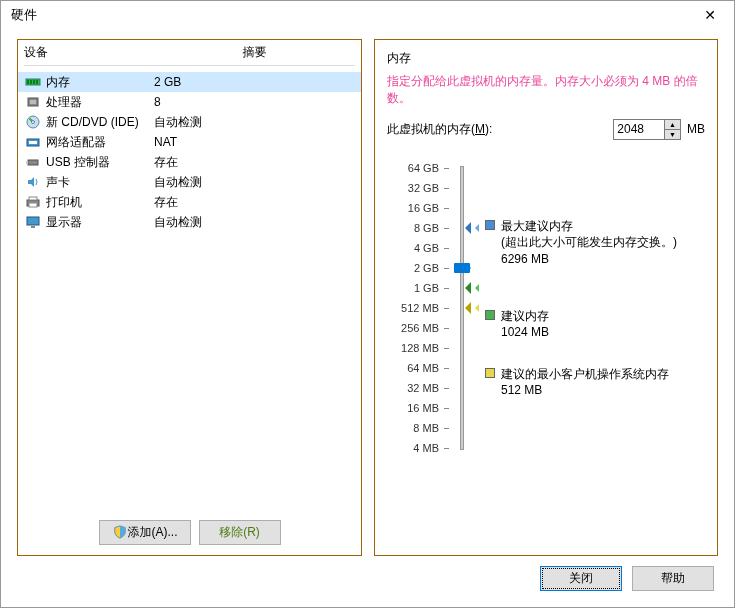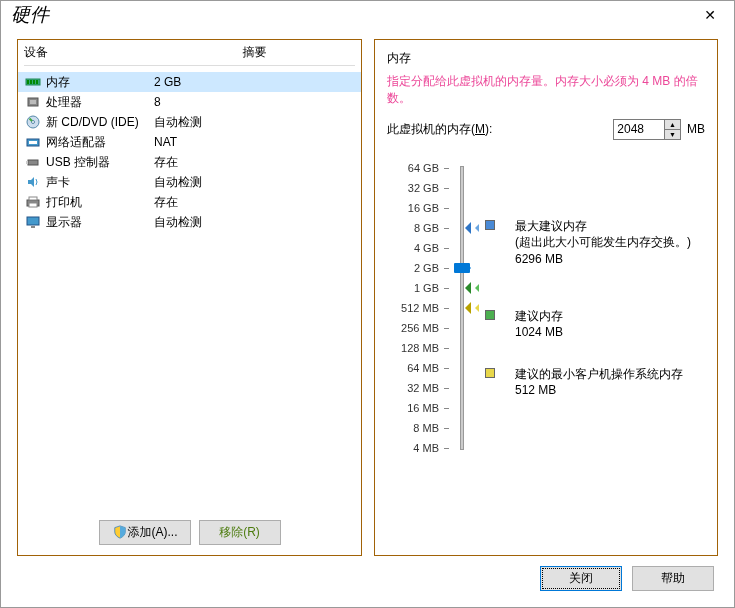--- a/index.html
+++ b/index.html
@@ -1,19 +1,19 @@
 <!DOCTYPE html>
 <html><head>
 <meta charset="utf-8">
 <style>
 * { box-sizing: border-box; font-family: "Microsoft YaHei", "Segoe UI", Tahoma, sans-serif; font-size: 12px; }
 body { margin: 0; background: #fff; width: 735px; height: 608px; }
 .window { width: 735px; height: 608px; border: 1px solid #999; display: flex; flex-direction: column; }
 .titlebar { height: 28px; display: flex; align-items: center; padding: 0 4px 0 10px; border-bottom: 0; }
-.titlebar-title { flex: 1; font-size: 19px; font-style: italic; }
+.titlebar-title { flex: 1; font-size: 13px; }
 .titlebar-close { width: 40px; height: 26px; display: flex; align-items: center; justify-content: center; font-size: 14px; cursor: default; }
 .content { flex: 1; padding: 10px 16px; display: flex; flex-direction: column; }
 .panels { flex: 1; display: flex; gap: 12px; }
 .left-panel, .right-panel { border: 1px solid #a16207; }
 .left-panel { width: 345px; display: flex; flex-direction: column; }
 .right-panel { flex: 1; padding: 10px 12px; }
 .table-header { display: flex; padding: 4px 6px 6px; }
 .th { font-weight: 400; border-bottom: 1px solid #ddd; padding-bottom: 4px; }
 .th-dev { width: 130px; }
 .th-sum { flex: 1; text-align: center; }
@@ -48,21 +48,21 @@
 .marker.blue-handle { left: 3px; width: 16px; height: 10px; background: #0078d7; border-radius: 1px; transform: translateY(-5px); }
 .marker.blue-handle::after { content: ""; position: absolute; right: -6px; top: 0; border: 5px solid transparent; border-left-color: #0078d7; }
 .tri { position: absolute; width: 0; height: 0; border: 6px solid transparent; transform: translateY(-6px); }
 .tri.blue { border-right-color: #2e75c6; right: 2px; }
 .tri.blue::after { content: ""; position: absolute; left: 6px; top: -4px; border: 4px solid transparent; border-right-color: #6aa5e0; }
 .tri.green { border-right-color: #2a8a2a; right: 2px; }
 .tri.green::after { content: ""; position: absolute; left: 6px; top: -4px; border: 4px solid transparent; border-right-color: #5abf5a; }
 .tri.yellow { border-right-color: #b8a200; right: 2px; }
 .tri.yellow::after { content: ""; position: absolute; left: 6px; top: -4px; border: 4px solid transparent; border-right-color: #e8d74a; }
 .legend { flex: 1; position: relative; font-size: 11px; }
-.legend-item { position: absolute; display: flex; gap: 20px; }
+.legend-item { position: absolute; display: flex; gap: 6px; }
 .leg-sq { width: 10px; height: 10px; border: 1px solid #666; margin-top: 2px; flex-shrink: 0; }
 .leg-sq.blue { background: #4a8ad6; }
 .leg-sq.green { background: #4caf50; }
 .leg-sq.yellow { background: #e8d74a; }
 .leg-txt div { line-height: 1.4; }
 .footer { display: flex; justify-content: flex-end; gap: 10px; padding: 10px 4px 6px; }
 svg { width: 16px; height: 14px; }
 </style>
 </head>
 <body>

